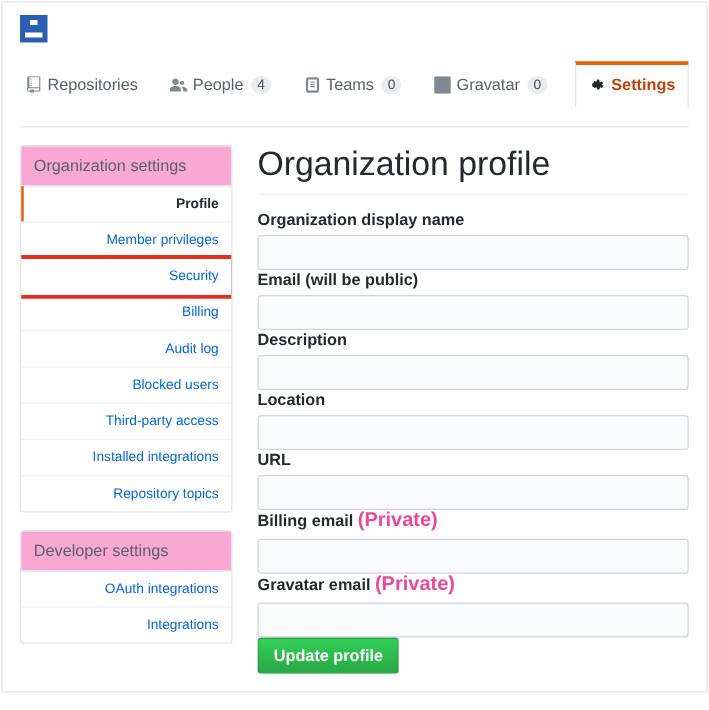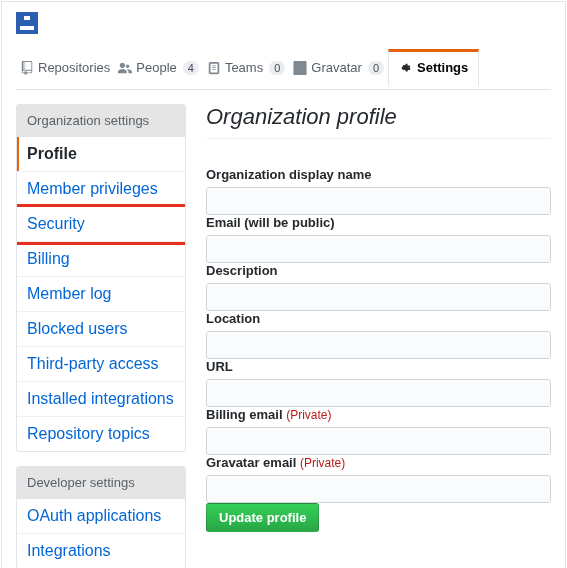--- a/index.html
+++ b/index.html
@@ -28,22 +28,23 @@
     margin-bottom: 8px;
     position: relative;
   }
   .avatar::before, .avatar::after {
     content:""; position:absolute; background:#fff;
   }
   .avatar::before { width:6px; height:4px; left:8px; top:4px; }
   .avatar::after  { width:14px; height:4px; left:4px; top:14px; }
   .tabs {
     display: flex;
+    gap: 18px;
     border-bottom: 1px solid #e1e4e8;
-    padding-bottom: 4px;
+    padding-bottom: 16px;
     margin-top: 4px;
   }
   .tab {
     display: flex;
     align-items: center;
     gap: 4px;
     padding: 8px 4px 10px 4px;
     color: #586069;
     font-size: 13px;
     cursor: pointer;
@@ -53,21 +54,21 @@
     display: inline-block;
     font-size: 11px;
     background: #eaecef;
     color: #444d56;
     border-radius: 8px;
     padding: 1px 5px;
     margin-left: 2px;
   }
   .tab.active {
     border-top: 3px solid #e36209;
-    color: #000000;
+    color: #c2410c;
     font-weight: 600;
     border-left: 1px solid #e1e4e8;
     border-right: 1px solid #e1e4e8;
     border-bottom: 1px solid #fff;
     margin-bottom: -1px;
     background:#fff;
     padding-left:10px; padding-right:10px;
   }
   .octicon { width:14px; height:14px; fill:#808891; flex:none; }
   .tab.active .octicon { fill:#24292e; }
@@ -77,67 +78,67 @@
     gap: 20px;
   }
   .sidebar { width: 170px; flex: none; }
   .menu {
     border: 1px solid #e1e4e8;
     border-radius: 3px;
     margin-bottom: 14px;
     overflow: hidden;
   }
   .menu-header {
-    background: #e5e5e5;
+    background: #f9a8d4;
     color: #586069;
     font-size: 13px;
     padding: 8px 10px;
     border-bottom: 1px solid #e1e4e8;
   }
   .menu-item {
     display: block;
     padding: 8px 10px;
-    font-size: 16px;
+    font-size: 11px;
     color: #0366d6;
     cursor: pointer;
     border-bottom: 1px solid #eef0f2;
     position: relative;
+    text-align: right;
   }
   .menu-item:last-child { border-bottom: none; }
   .menu-item.selected {
     color: #24292e;
     font-weight: 600;
     cursor: default;
   }
   .menu-item.selected::before {
     content:""; position:absolute; left:-1px; top:0; bottom:0; width:3px; background:#e36209;
   }
   .menu-item.highlight {
     box-shadow: 0 0 0 3px #e6301e;
     z-index: 2;
     position: relative;
   }
   .main { flex: 1; min-width: 0; }
   h2.page-title {
-    font-size: 22px;
+    font-size: 27px;
     font-weight: 400;
     padding-bottom: 8px;
     border-bottom: 1px solid #eef0f2;
-    margin-bottom: 28px;
-    font-style: italic;
+    margin-bottom: 12px;
   }
   .form-group { }
   .form-group label {
     display: block;
     font-size: 13px;
     font-weight: 600;
     margin-bottom: 5px;
     color: #24292e;
   }
-  .form-group label .note { font-weight: 400; font-size: 12px; color: #b91c1c; }
+  .form-group label .note { font-weight: 700; font-size: 16px; color: #ec4899; }
   .form-control {
     width: 100%;
     padding: 5px 8px;
     font-size: 13px;
     border: 1px solid #d1d5da;
     border-radius: 3px;
     background: #fafbfc;
     height: 28px;
   }
   .btn-primary {
@@ -195,29 +196,29 @@
   </div>
 
   <div class="body">
     <div class="sidebar">
       <div class="menu">
         <div class="menu-header">Organization settings</div>
         <a class="menu-item selected">Profile</a>
         <a class="menu-item">Member privileges</a>
         <a class="menu-item highlight">Security</a>
         <a class="menu-item">Billing</a>
-        <a class="menu-item">Member log</a>
+        <a class="menu-item">Audit log</a>
         <a class="menu-item">Blocked users</a>
         <a class="menu-item">Third-party access</a>
         <a class="menu-item">Installed integrations</a>
         <a class="menu-item">Repository topics</a>
       </div>
       <div class="menu">
         <div class="menu-header">Developer settings</div>
-        <a class="menu-item">OAuth applications</a>
+        <a class="menu-item">OAuth integrations</a>
         <a class="menu-item">Integrations</a>
       </div>
     </div>
 
     <div class="main">
       <h2 class="page-title">Organization profile</h2>
 
       <div class="form-group">
         <label>Organization display name</label>
         <input class="form-control" type="text" style="">

